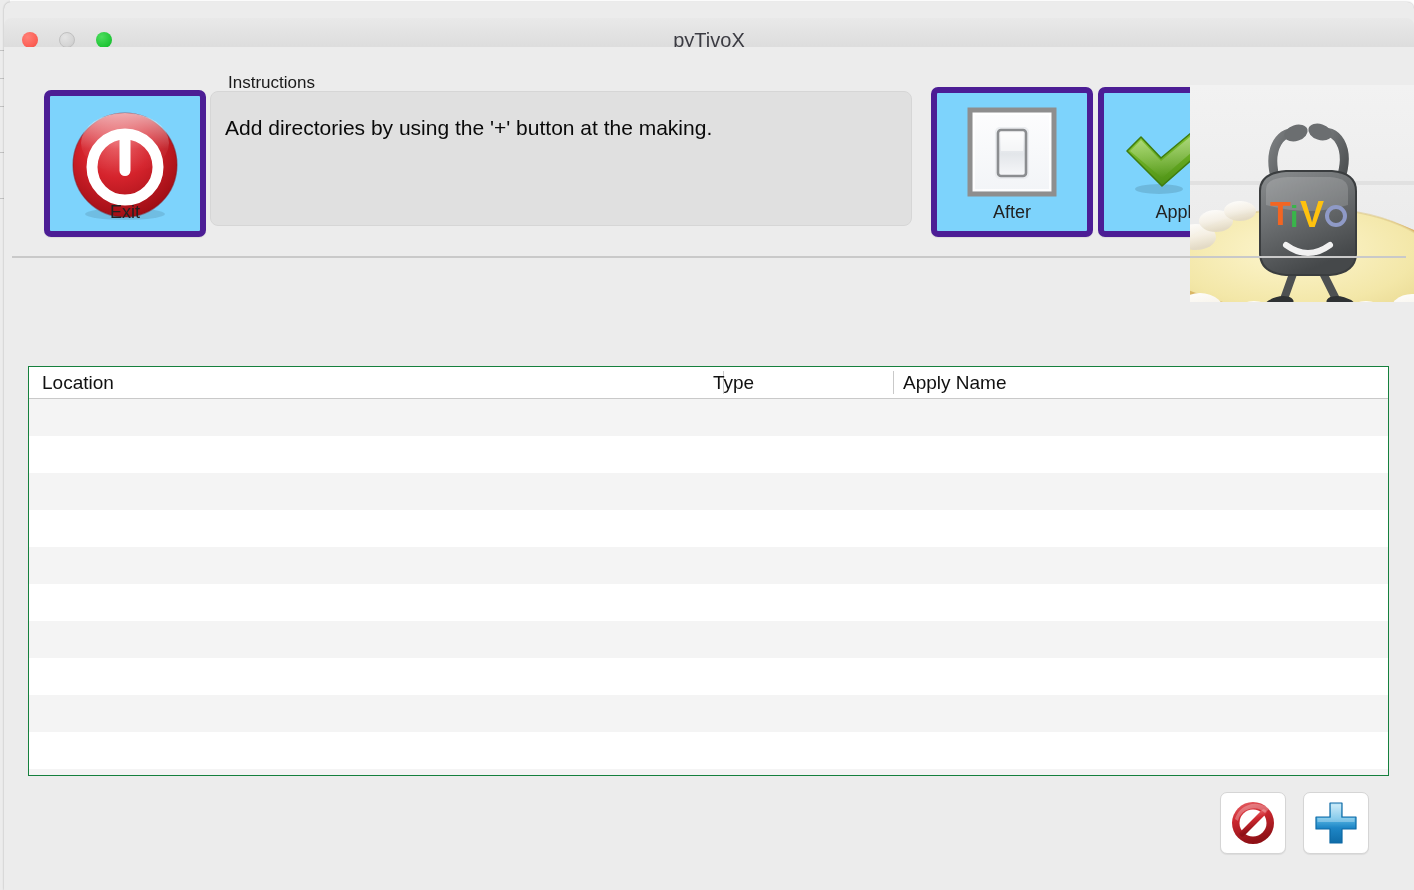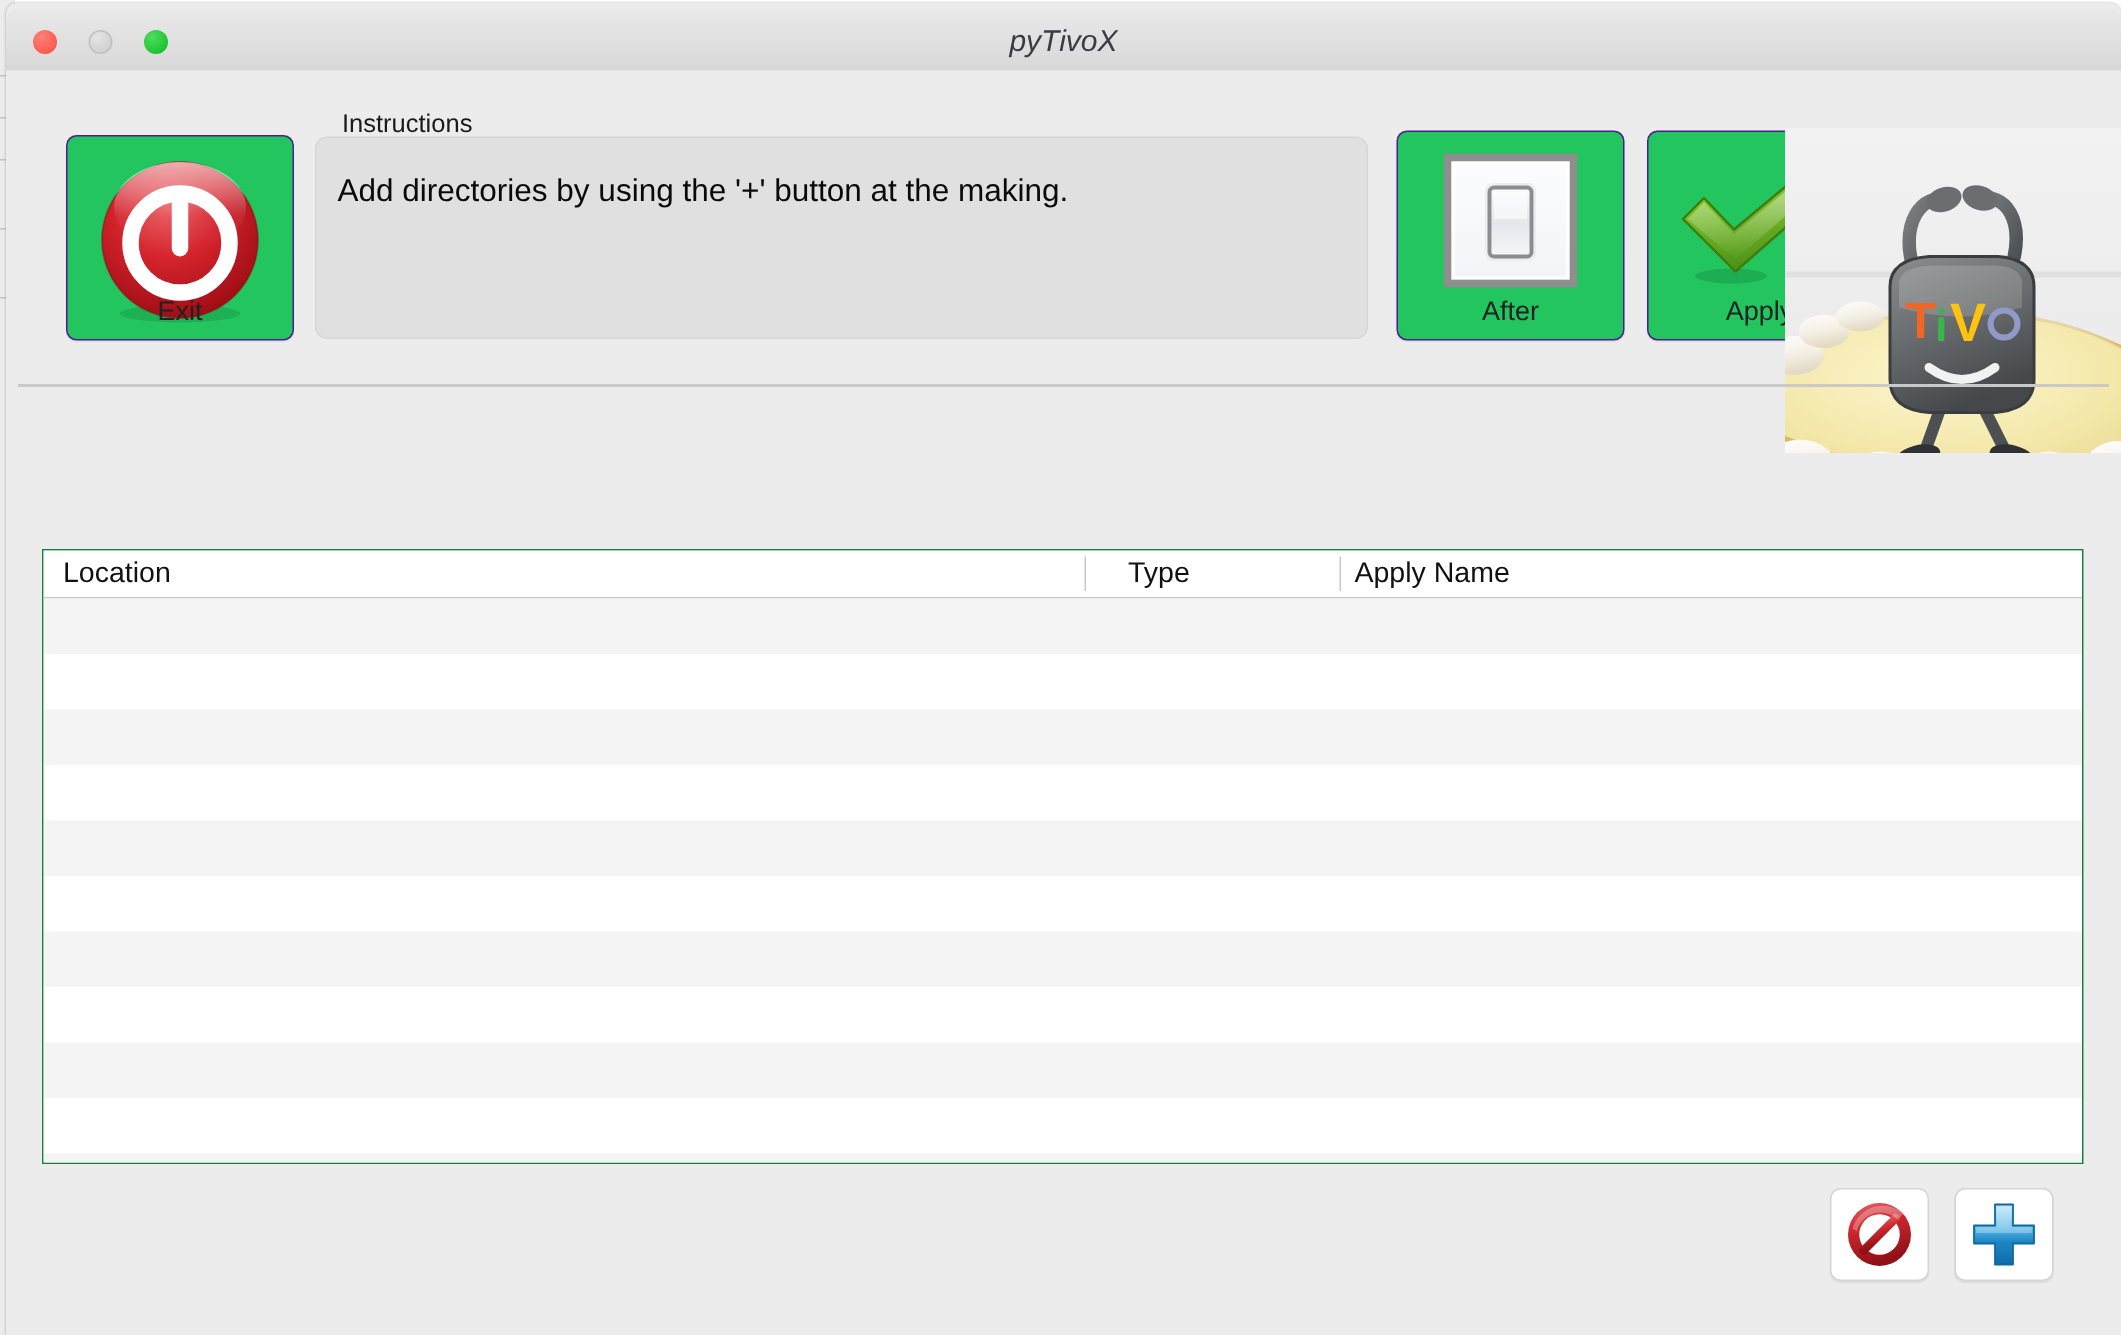--- a/index.html
+++ b/index.html
@@ -47,28 +47,27 @@
     background: #ececec;
     border-top-left-radius: 7px;
     border-top-right-radius: 7px;
     box-shadow: 0 0 2px rgba(0,0,0,0.30);
     overflow: hidden;
   }
 
   
   .titlebar {
     position: absolute;
-    left: 0; top: 4px;
+    left: 0; top: 16px;
     width: 1410px;
     height: 45px;
     background: linear-gradient(to bottom, #e9e9e9 0%, #d6d6d6 100%);
     border-bottom: 1px solid #b4b4b4;
     border-top-left-radius: 7px;
     border-top-right-radius: 7px;
-    font-style: italic;
   }
   .traffic {
     position: absolute;
     top: 14px;
     width: 16px;
     height: 16px;
     border-radius: 50%;
   }
   .tl-close  { left: 18px;  background: radial-gradient(circle at 35% 30%, #ff8077, #fc5f55 65%, #e8463d); }
   .tl-min    { left: 55px;  background: radial-gradient(circle at 35% 30%, #e4e4e4, #d4d4d4 65%, #c2c2c2); border: 1px solid #c0c0c0; width:14px;height:14px; }
@@ -88,22 +87,22 @@
     position: absolute;
     left: 0;
     top: 45px;
     width: 1410px;
     height: 255px;
     background: #ececec;
   }
 
   .toolbtn {
     position: absolute;
-    background: #22c55e;
-    border: 1px solid #4c1d95;
+    background: #7dd3fc;
+    border: 6px solid #4c1d95;
     border-radius: 7px;
     box-shadow: 0 1px 1px rgba(0,0,0,0.07);
   }
   .toolbtn-label {
     position: absolute;
     left: 0;
     bottom: 8px;
     width: 100%;
     text-align: center;
     font-size: 18px;
@@ -469,21 +468,21 @@
 
     <div class="separator"></div>
 
     <div class="content">
 
 
       <div class="table-wrap">
         <div class="thead">
           <div class="th" style="left:4px;">Location</div>
           <div class="th-divider" style="left:694px;"></div>
-          <div class="th" style="left:714px;">Type</div>
+          <div class="th" style="left:675px;">Type</div>
           <div class="th-divider" style="left:864px;"></div>
           <div class="th" style="left:865px;">Apply Name</div>
         </div>
         <div class="tbody" id="table-body">
             <div class="trow alt"></div>
             <div class="trow"></div>
             <div class="trow alt"></div>
             <div class="trow"></div>
             <div class="trow alt"></div>
             <div class="trow"></div>

